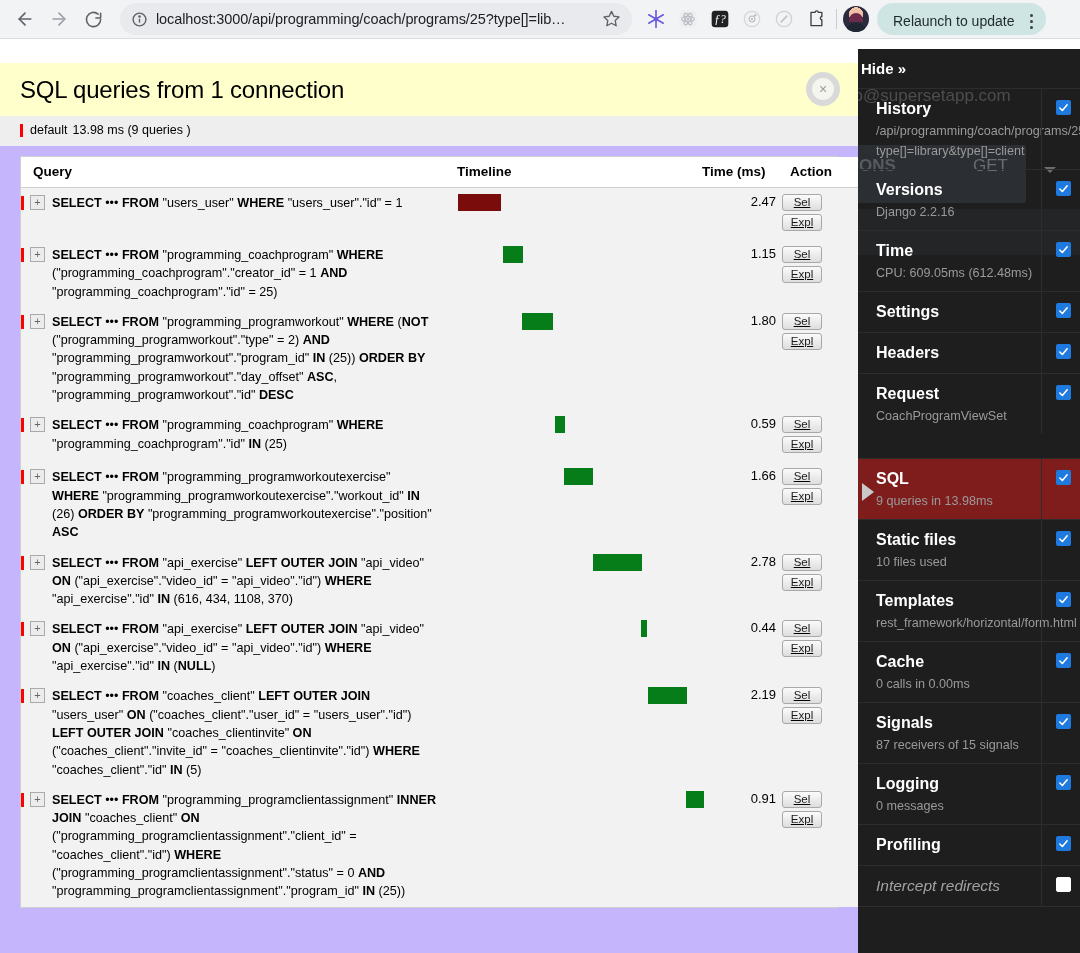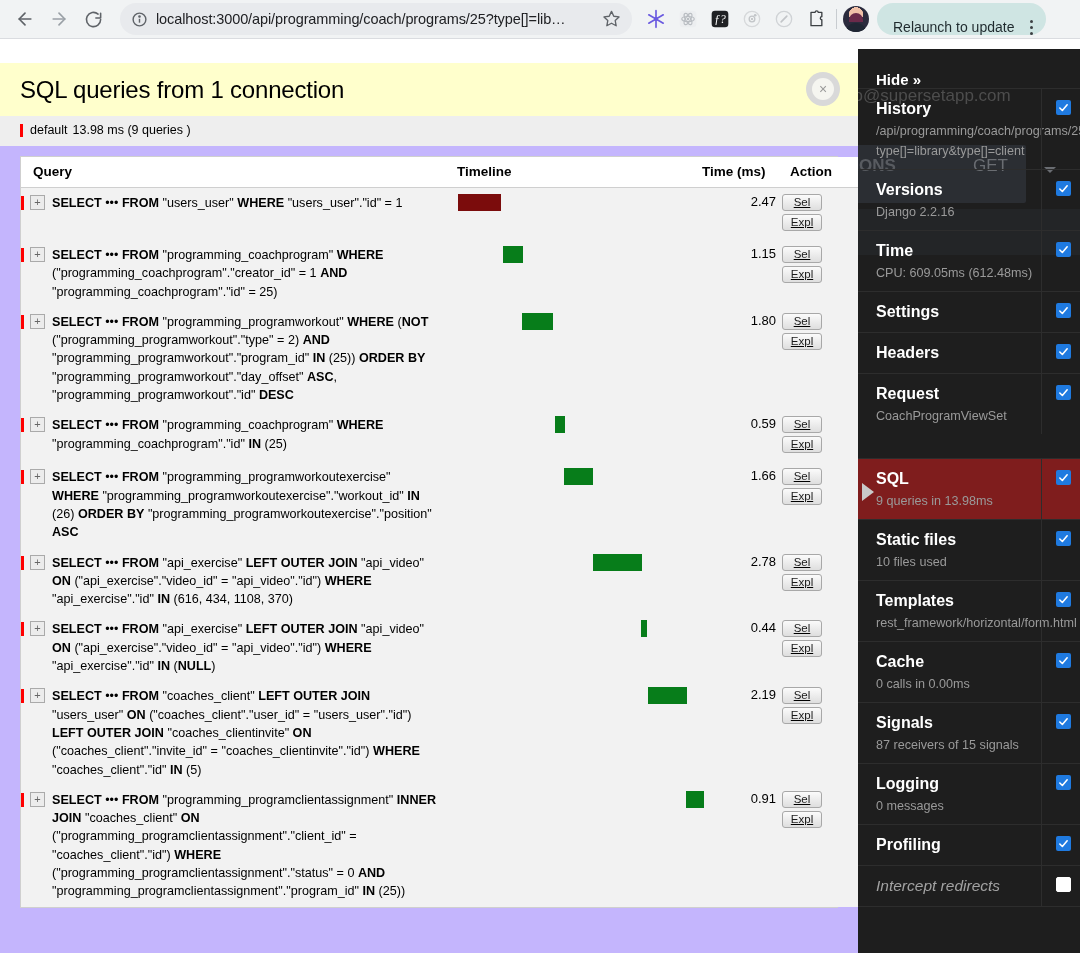--- a/index.html
+++ b/index.html
@@ -76,21 +76,21 @@
   }
   .avatar::before{
     content:""; position:absolute; left:50%; bottom:-4px; width:22px; height:13px;
     transform:translateX(-50%); border-radius:11px 11px 0 0; background:#1f2633;
   }
   .relaunch {
     margin-left: 8px;
     height: 32px;
     background: #cfe5e3;
     border-radius: 16px;
-    display: flex; align-items: flex-end;
+    display: flex; align-items: center;
     padding: 4px 6px 0 16px;
     color: #1f2a2e;
     font-size: 14px;
     white-space: nowrap;
   }
   .kebab { width: 18px; display:flex; flex-direction:column; align-items:center; gap:3px; margin-left:8px;}
   .kebab i { width:3px;height:3px;border-radius:50%;background:#3c4043;display:block;}
 
   
   .page {
@@ -248,22 +248,22 @@
     width:0;height:0;border-left:6px solid transparent;border-right:6px solid transparent;
     border-top:6px solid #6a6d72;
   }
   .ghost .gstripe {
     position:absolute; left:0; top:160px; width:100%; height:46px; background:#232527;
   }
 
   .hide-row {
     position: relative;
     height: 39px;
-    display:flex; align-items:flex-end;
-    padding-left: 18px;
+    display:flex; align-items:center;
+    padding-left: 3px;
     font-weight: bold;
     font-size: 15px;
     z-index: 2;
   }
   .panel {
     position: relative;
     border-top: 1px solid #2d2d2d;
     padding: 9px 0 10px 18px;
     z-index: 2;
   }

